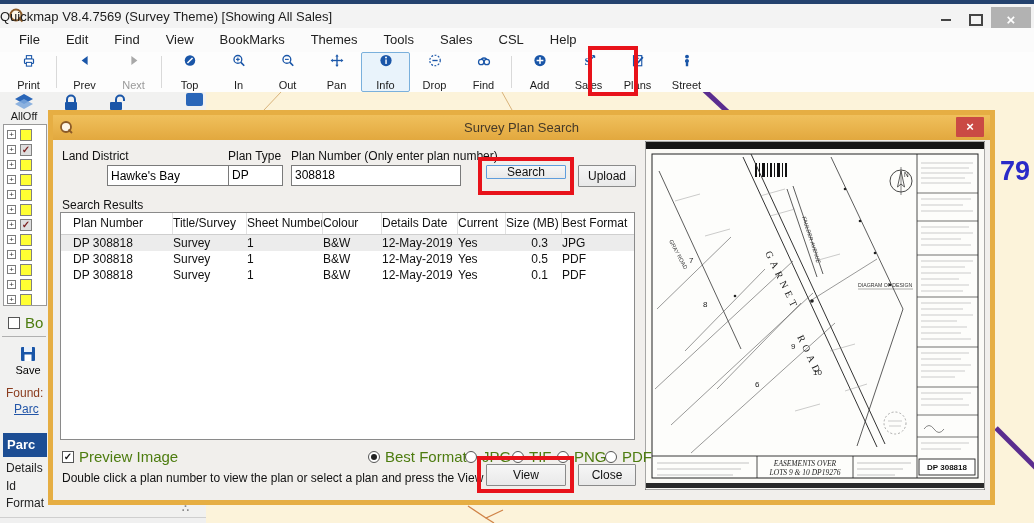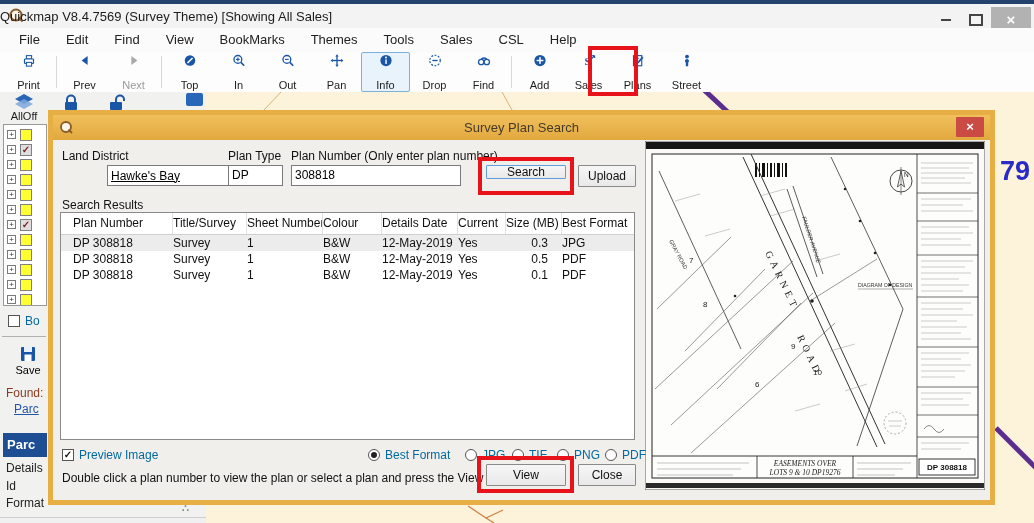--- a/index.html
+++ b/index.html
@@ -32,21 +32,21 @@
   .tree{left:3px;top:124px;width:44px;height:182px;background:#fff;border:1px solid #999;overflow:hidden;padding-top:2px;box-sizing:border-box;}
   .trow{height:15px;display:flex;align-items:center;padding-left:3px;}
   .texp{width:9px;height:9px;border:1px solid #7a7a7a;background:#fff;font-size:8px;line-height:8px;text-align:center;color:#333;margin-right:4px;box-sizing:border-box;}
   .tbox{width:12px;height:12px;border:1px solid #808080;background:#ffff33;box-sizing:border-box;font-size:10px;line-height:10px;text-align:center;color:#7a1f1f;}
   .tbox.checked{background:#dedede;font-weight:bold;}
   .sb-label{font-size:12px;color:#222;white-space:nowrap;overflow:hidden;}
   .parc-hdr{left:3px;top:433px;width:44px;height:24px;background:#1d4e94;color:#fff;font-weight:bold;font-size:13px;line-height:24px;padding-left:4px;box-sizing:border-box;overflow:hidden;white-space:nowrap;}
   .gripdots{color:#8a8a8a;font-weight:bold;letter-spacing:2px;font-size:11px;}
   .statusbar{left:0;top:517px;width:1034px;height:6px;background:#f0f0f0;border-top:1px solid #cfcfcf;}
   
-  .dialog{left:48px;top:110px;width:947px;height:395px;background:#f1efec;border:5px solid #e6ae43;box-sizing:border-box;z-index:10;text-decoration:underline;}
+  .dialog{left:48px;top:110px;width:947px;height:395px;background:#f1efec;border:5px solid #e6ae43;box-sizing:border-box;z-index:10;}
   .dlg-title{height:25px;background:linear-gradient(#f0c05c,#e2a83e);position:relative;display:flex;align-items:center;}
   .dlg-title .txt{position:absolute;left:0;right:0;text-align:center;font-size:13px;color:#463a28;}
   .dlg-close{position:absolute;right:6px;top:2px;width:28px;height:20px;background:#ca4a44;color:#fff;font-size:13px;font-weight:bold;text-align:center;line-height:20px;border-radius:1px;}
   .dlg-body{position:relative;width:100%;height:360px;}
   .flabel{font-size:12px;color:#111;white-space:nowrap;}
   .tinput{background:#fff;border:1px solid #7a7a7a;font-size:12px;padding:2px 3px;box-sizing:border-box;font-family:"Liberation Sans",sans-serif;}
   .combo{background:#fff;border:1px solid #7a7a7a;font-size:12px;box-sizing:border-box;display:flex;align-items:center;padding-left:3px;position:relative;margin-left:47px;}
   .combo .arr{position:absolute;right:5px;top:8px;width:0;height:0;border-left:4px solid transparent;border-right:4px solid transparent;border-top:5px solid #444;}
   .btn{background:linear-gradient(#f6f6f6,#e9e9e9);border:1px solid #8a8a8a;font-size:12px;color:#111;text-align:center;box-sizing:border-box;display:flex;align-items:center;justify-content:center;border-radius:1px;}
   .btn.focus{border:1px solid #5f9ddc;}
@@ -59,21 +59,21 @@
   .rhead .hc:last-child{border-right:none;}
   .rrow{height:16px;}
   .rrow.selected{background:#ececec;}
   .rrow .dc{font-size:12px;color:#111;line-height:16px;overflow:hidden;white-space:nowrap;}
   .num{text-align:right;padding-right:14px;}
   .hnum{padding-right:10px;}
   
   .cbox{width:12px;height:12px;border:1px solid #555;background:#fff;box-sizing:border-box;font-size:10px;line-height:10px;text-align:center;color:#111;font-weight:bold;}
   .radio{width:12px;height:12px;border:1px solid #555;border-radius:50%;background:#fff;box-sizing:border-box;position:relative;}
   .radio.sel::after{content:"";position:absolute;left:2px;top:2px;width:6px;height:6px;border-radius:50%;background:#222;}
-  .rlbl{font-size:12px;color:#0369a1;margin-left:5px;}
+  .rlbl{font-size:15px;color:#4d7c0f;margin-left:5px;}
   .opt{display:flex;align-items:center;position:absolute;}
   svg{display:block;}
 </style>
 </head>
 <body>
 
 <div id="screen">
 
   <div class="abs topline"></div>
   <div class="abs titlebar">

